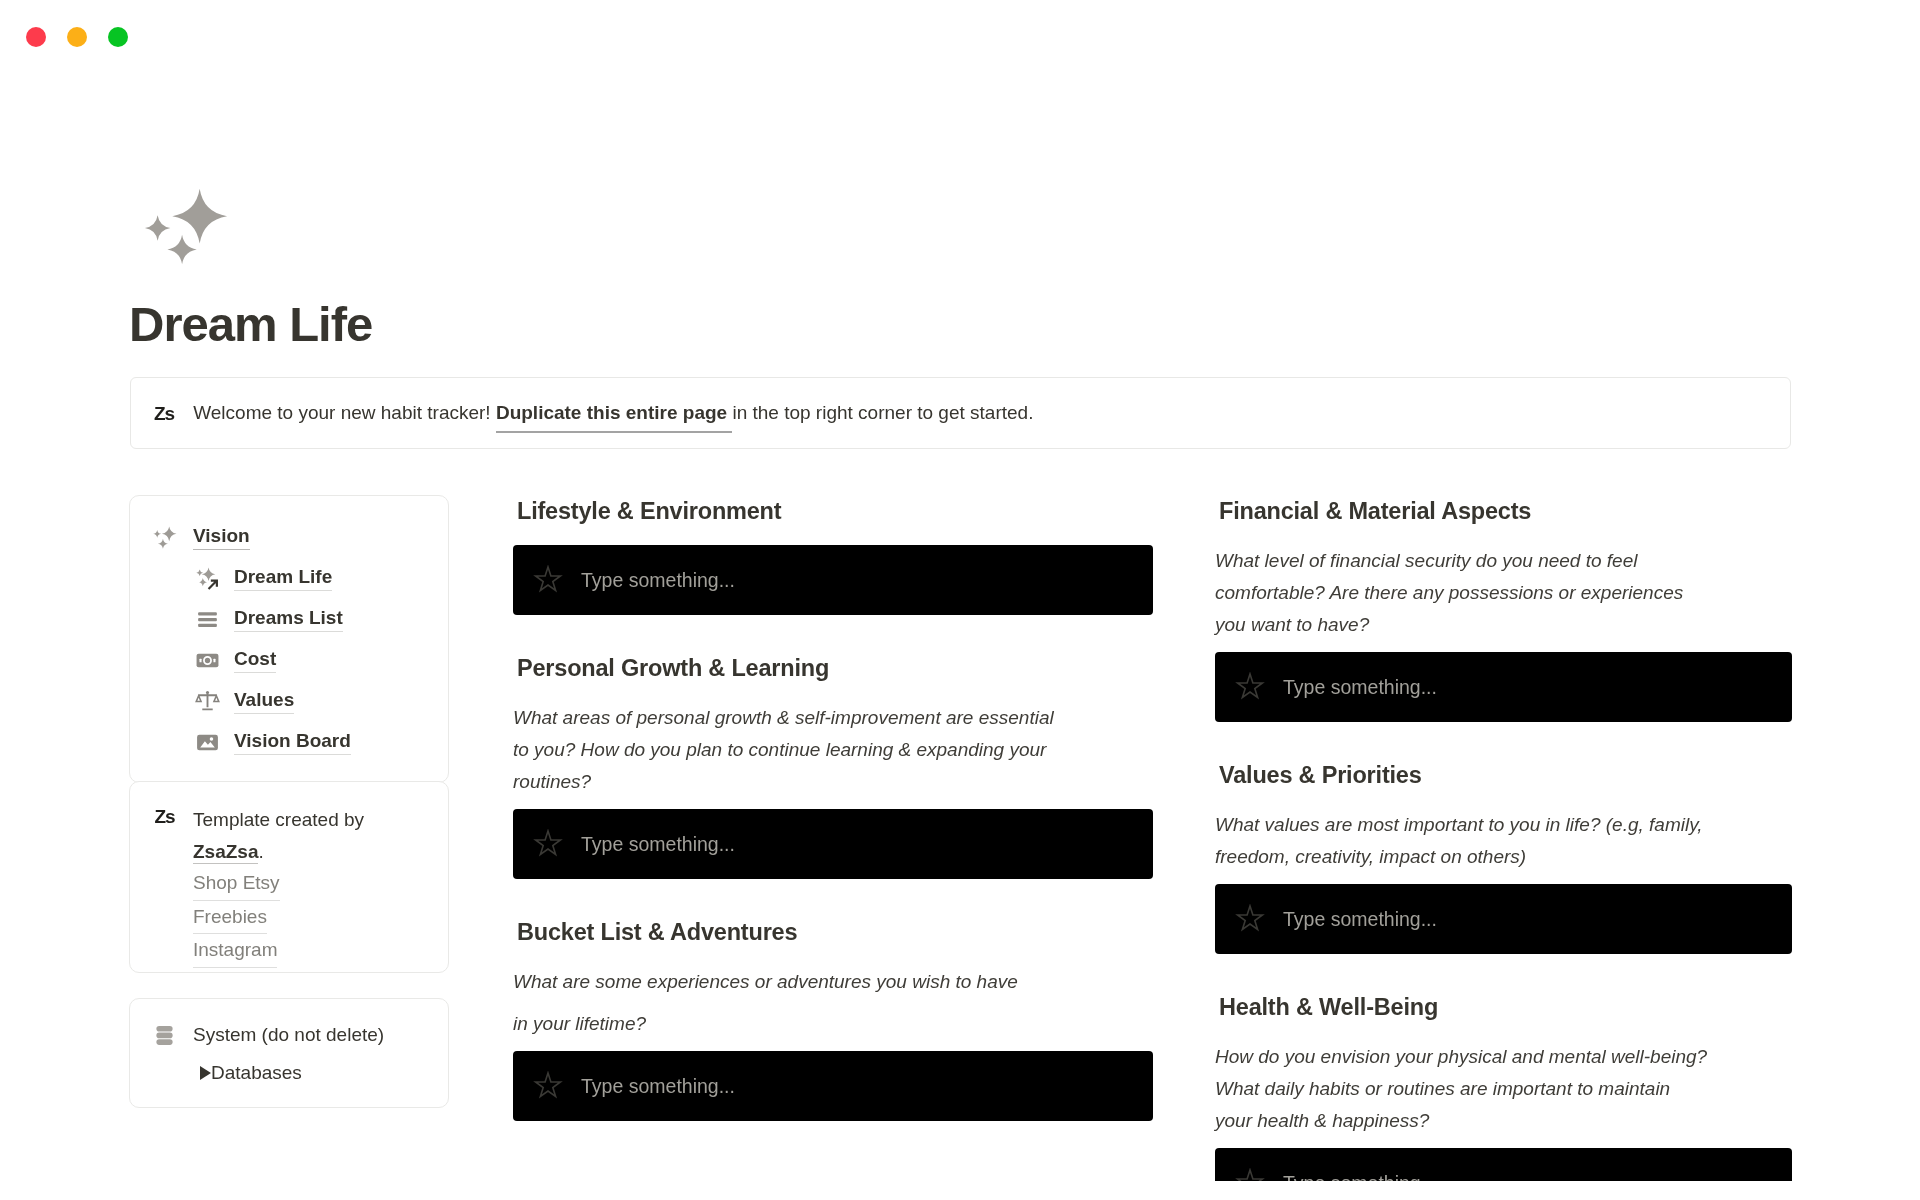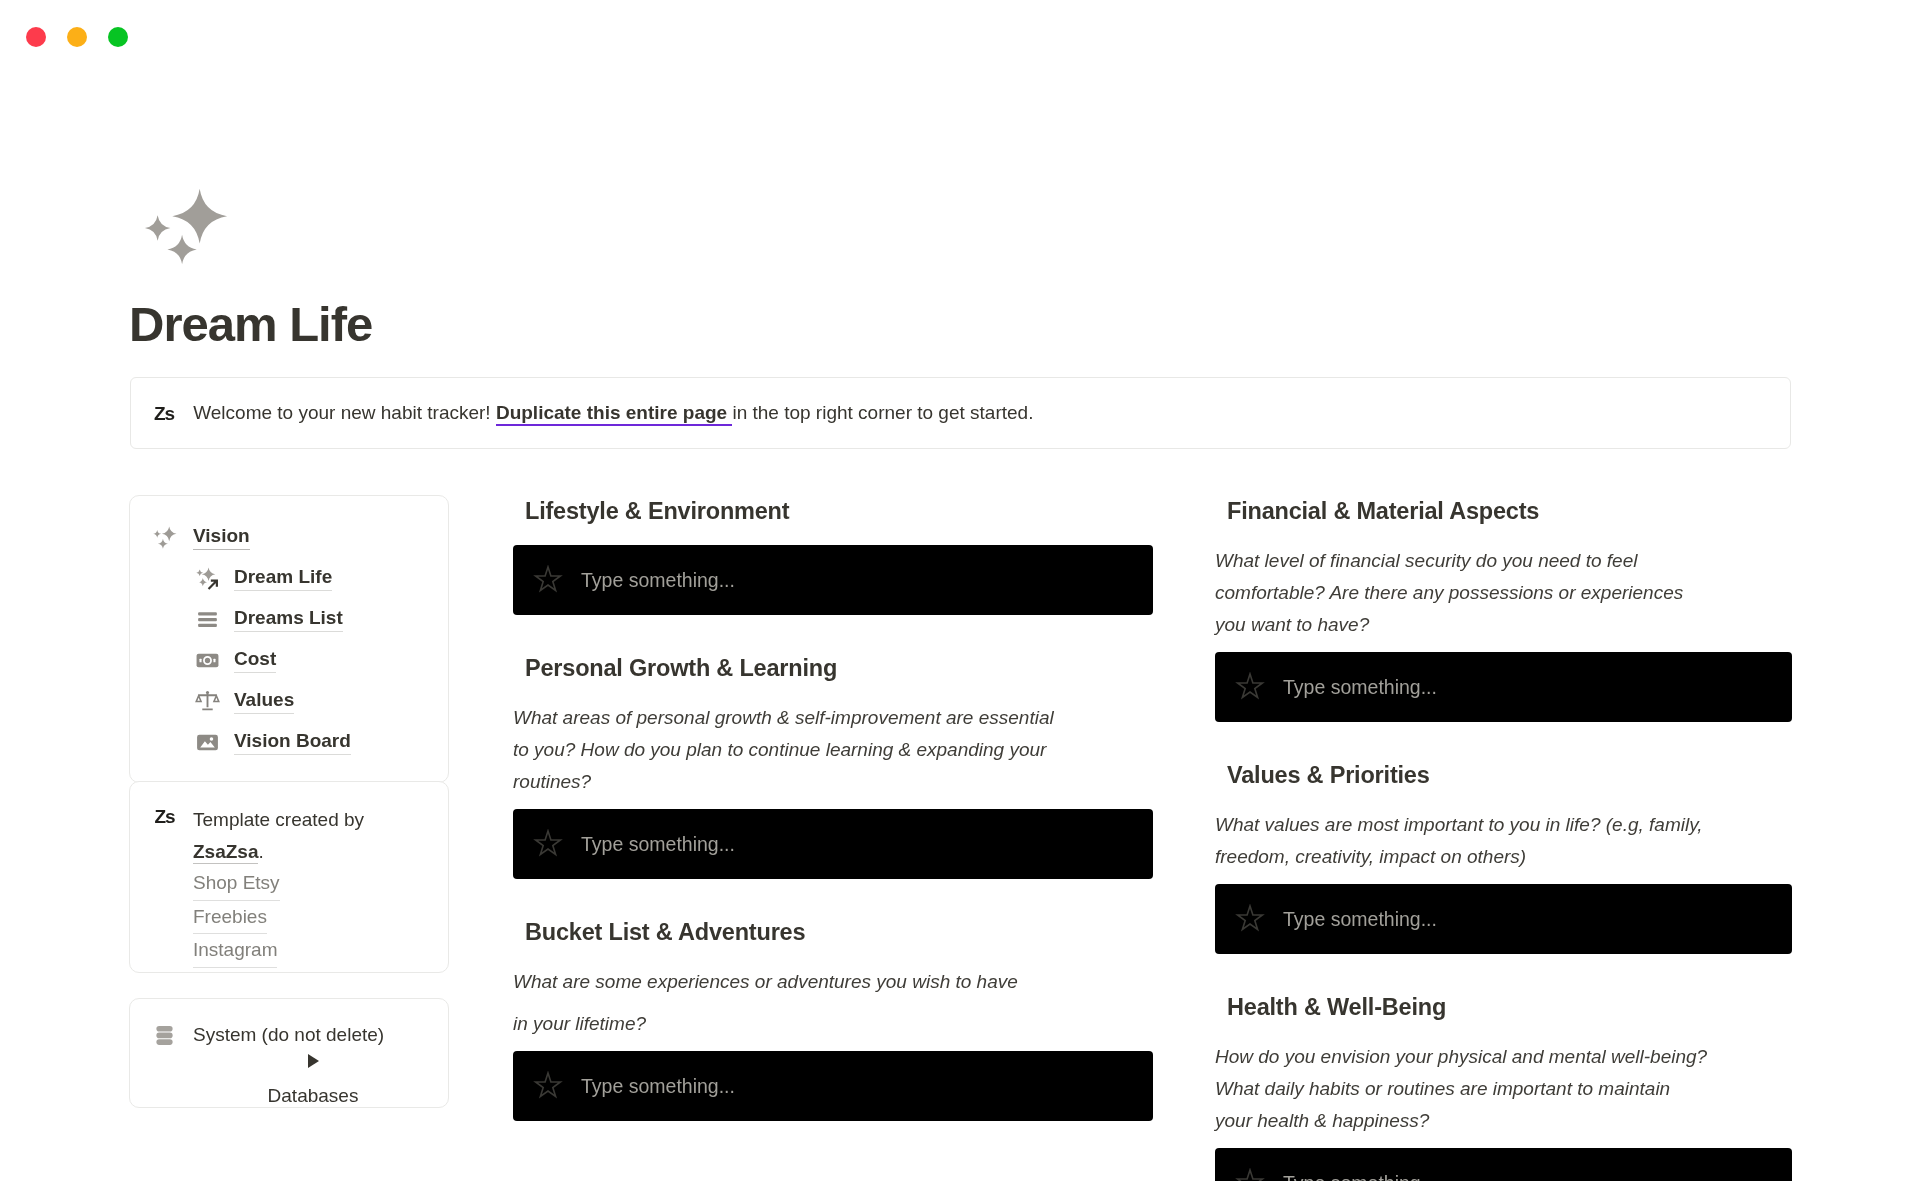--- a/index.html
+++ b/index.html
@@ -16,51 +16,51 @@
   .page-icon { position:absolute; left:141px; top:186px; width:88px; height:80px; }
   h1.title { position:absolute; left:129px; top:296px; font-size:49px; font-weight:700;
              letter-spacing:-1px; color:#37352F; }
 
   .callout { position:absolute; left:130px; top:377px; width:1661px; height:72px;
              border:1px solid #E8E8E6; border-radius:6px; background:#fff;
              display:flex; align-items:center; padding:0 23px; gap:19px; }
   .zs { font-size:19px; font-weight:600; letter-spacing:-1px; color:#1f1e1b; line-height:1; }
   .callout p { font-size:19px; color:#37352F; }
   .dup-link { font-weight:700; color:#37352F; text-decoration:none;
-              border-bottom:2px solid #6d28d9; padding-bottom:1px; cursor:pointer; }
+              border-bottom:2px solid #a3a3a3; padding-bottom:8px; cursor:pointer; }
 
   
   .sbox { position:absolute; left:129px; width:320px; background:#fff;
           border:1px solid #E9E9E7; border-radius:10px; }
   .sbox1 { top:495px; height:288px; padding:21px 22px; }
   .sbox2 { top:781px; height:192px; padding:22px 22px; display:flex; gap:16px; }
   .sbox3 { top:998px; height:110px; padding:17px 22px; }
   .srow { display:flex; align-items:center; gap:16px; height:41px; }
   .srow.ind { margin-left:43px; gap:14px; }
   .icn { width:25px; height:25px; flex:0 0 25px; display:flex; align-items:center; justify-content:center; }
   .plink { font-size:19px; font-weight:600; color:#37352F; text-decoration:none;
            border-bottom:1.5px solid rgba(55,53,47,0.18); padding-bottom:2px; cursor:pointer; }
   .plink.strong { border-bottom-color:rgba(55,53,47,0.35); }
   .sbox2 .txtcol { font-size:19px; line-height:31.5px; }
   .author { font-weight:700; color:#37352F; text-decoration:none;
             border-bottom:1.5px solid rgba(55,53,47,0.3); padding-bottom:1px; cursor:pointer; }
   .gray-link { display:inline-block; color:#82807B; text-decoration:none;
                border-bottom:1.5px solid rgba(55,53,47,0.16); padding-bottom:1px; cursor:pointer; }
   .sbox3 .srow { height:38px;text-align:right; }
   .sys-title { font-size:19px; color:#37352F; }
-  .tgl-row { display:flex; align-items:center; gap:17px; margin-left:48px; height:38px;flex-direction:column; }
+  .tgl-row { display:flex; align-items:center; margin-left:48px; height:38px; }
   .tri { width:0; height:0; border-left:11px solid #37352F; border-top:7px solid transparent;
          border-bottom:7px solid transparent; display:inline-block; cursor:pointer; }
 
   
   .col { position:absolute; top:494px; }
   .col-left  { left:513px; width:640px; }
   .col-right { left:1215px; width:577px; }
   .sec h3 { font-size:23.5px; font-weight:700; letter-spacing:-0.2px; line-height:34px;
-            color:#37352F; margin:0 12px 17px; }
+            color:#37352F; margin:0 4px 17px; }
   .desc { font-style:italic; font-size:19px; line-height:32px; color:#3F3D38; margin:0 0 11px; }
   .desc .line { display:block; }
   .desc .pgap { margin-top:10px; }
   .type-box { height:70px; background:#000000; border-radius:4px; display:flex;
               align-items:center; padding:0 20px; gap:18px; margin:0 0 36px; cursor:text; }
   .ph { font-size:19.5px; color:#A2A09A; }
   .star { width:30px; height:30px; flex:0 0 30px; }
 
   .ic-gray { fill:#8D8A85; }
   .sp-gray { fill:#9E9B96; }

